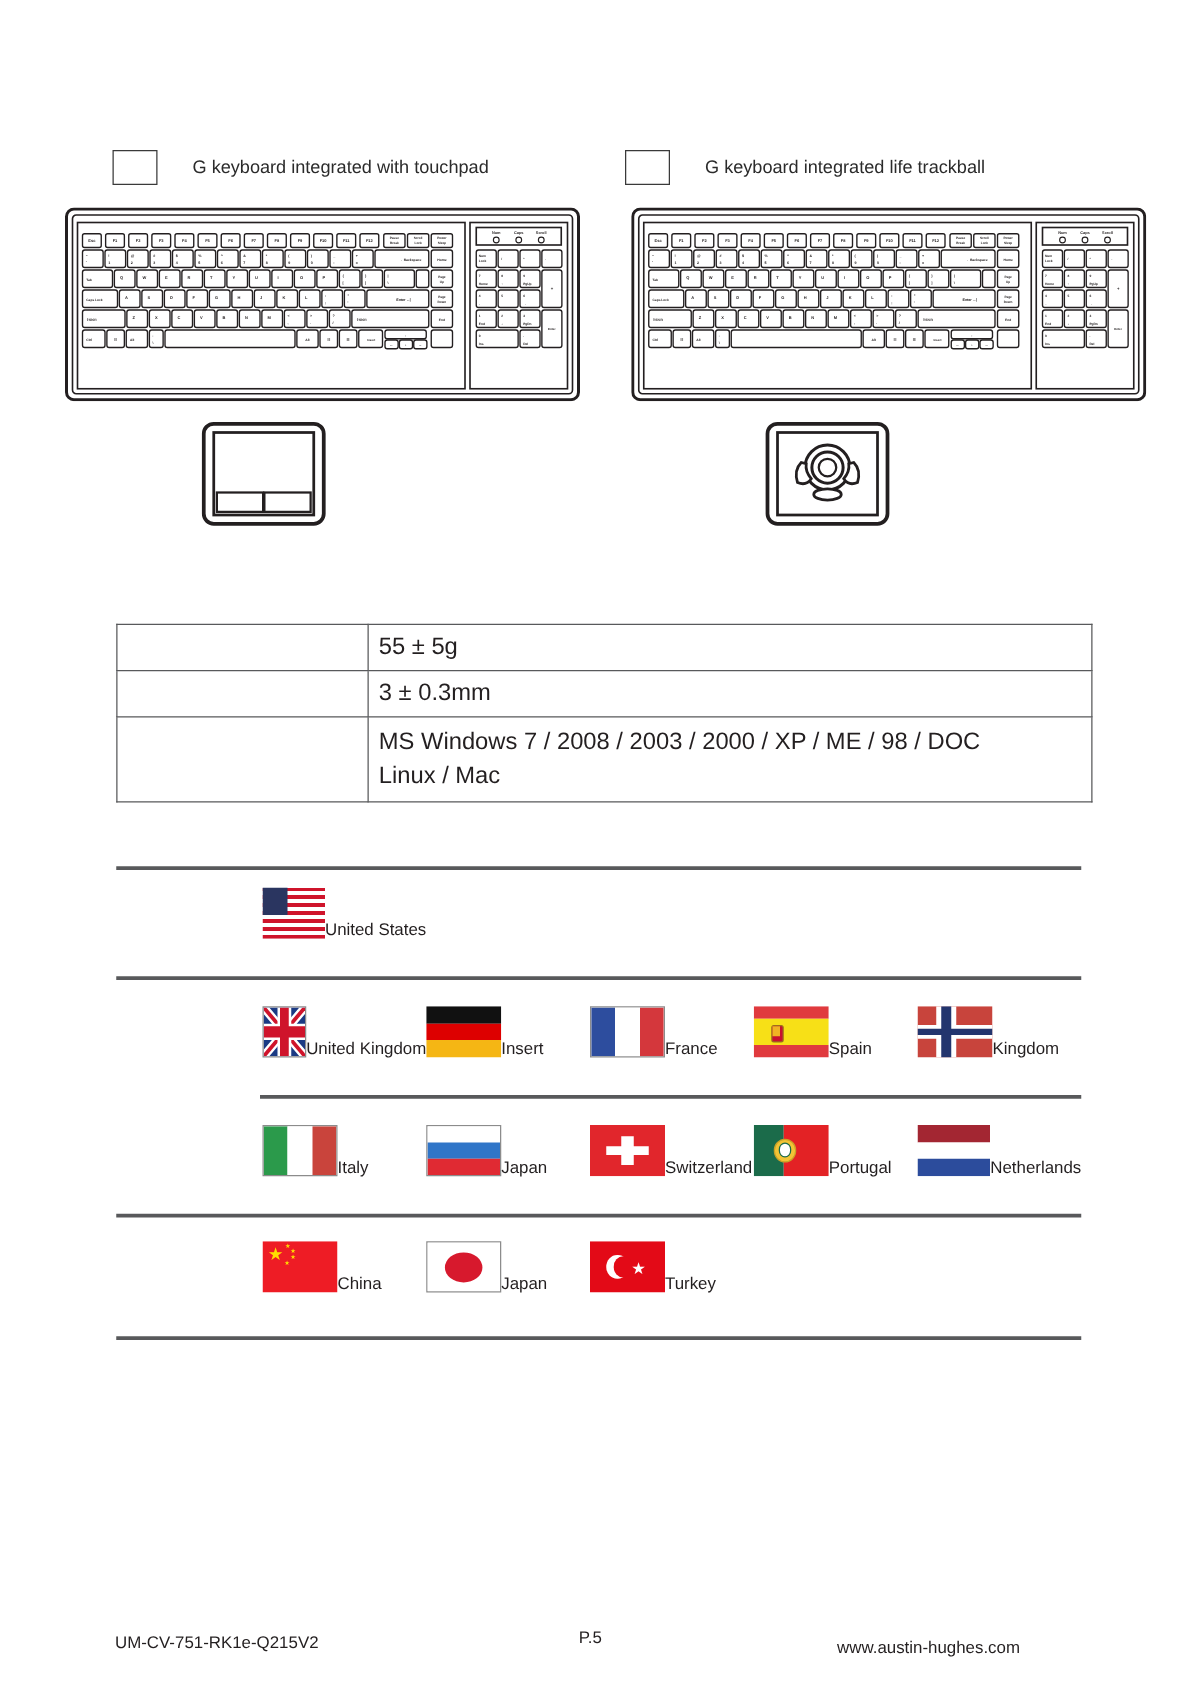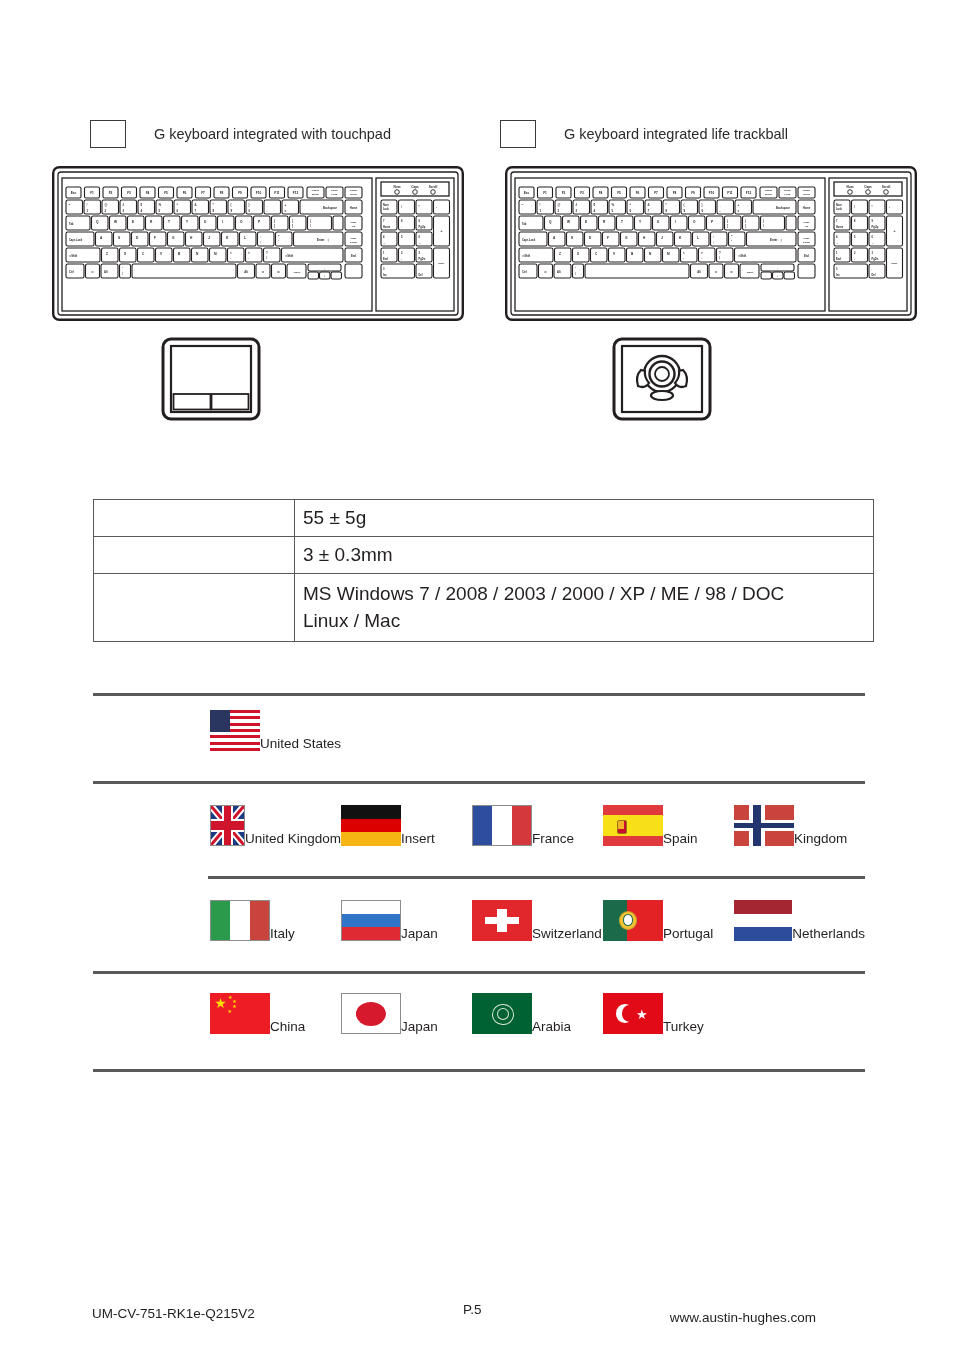--- a/index.html
+++ b/index.html
@@ -951,29 +951,20 @@
 
     <div class="flag-cell">
       <div class="flag-img bordered">
         <div class="f-layer" style="background:#ffffff;"></div>
         <div class="jp-disc"></div>
       </div>
       <div class="flag-name">Japan</div>
     </div>
 
 
-    <div class="flag-cell">
-      <div class="flag-img">
-        <div class="f-layer" style="background:#006233;"></div>
-        <div class="emblem" style="left:34%; top:26%; width:32%; height:46%; border-radius:50%; border:1.6px solid #dbe7dd;">
-          <div style="width:56%; height:56%; border-radius:50%; border:1.4px solid #dbe7dd;"></div>
-        </div>
-      </div>
-      <div class="flag-name">Arabia</div>
-    </div>
 
     <div class="flag-cell">
       <div class="flag-img">
         <div class="f-layer" style="background:#e30a17;"></div>
         <div class="tr-moon-out"></div>
         <div class="tr-moon-in"></div>
         <div class="tr-star">★</div>
       </div>
       <div class="flag-name">Turkey</div>
     </div>

